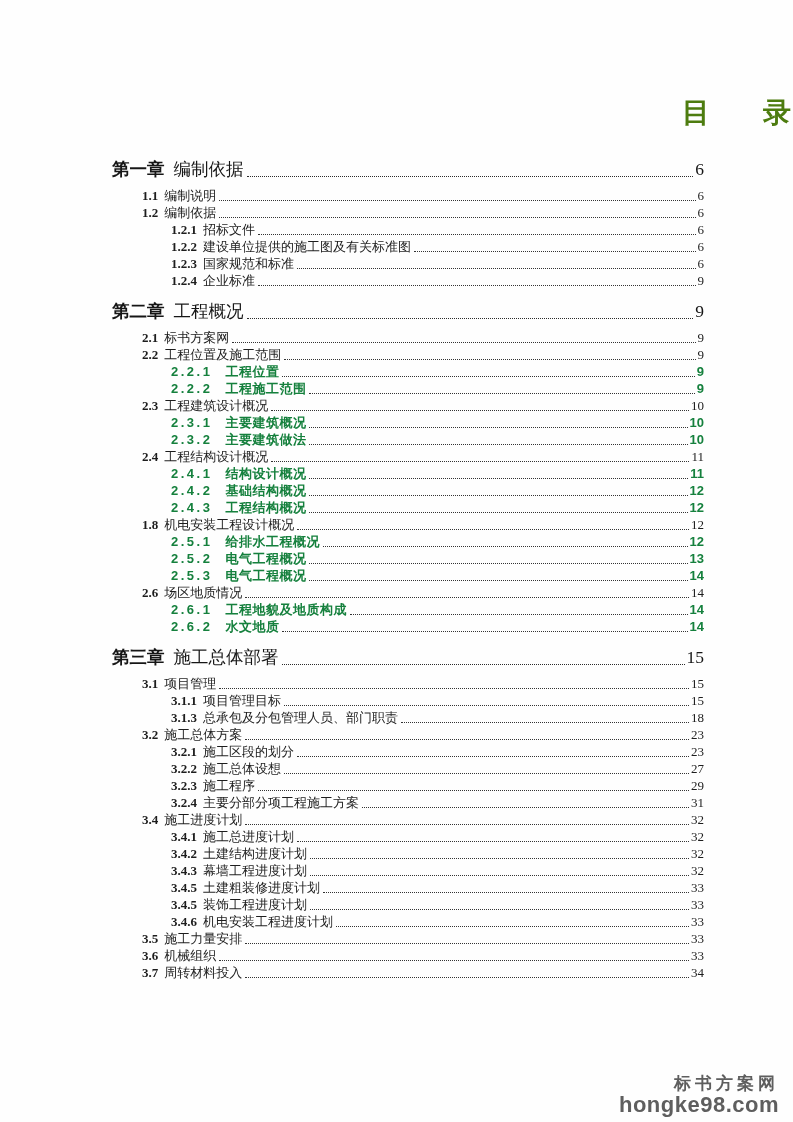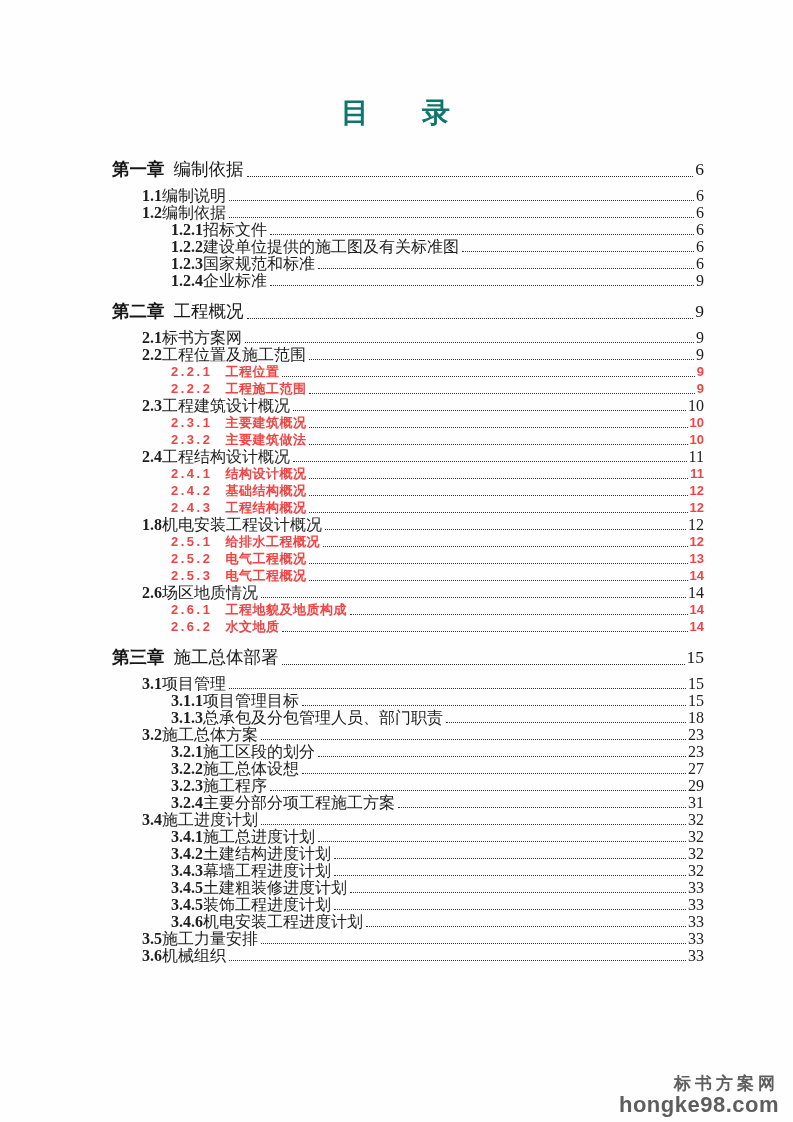--- a/index.html
+++ b/index.html
@@ -3,33 +3,33 @@
 <meta charset="utf-8">
 <style>
   html,body { margin:0; padding:0; }
   body {
     width:793px; height:1122px; background:#fefefe; position:relative;
     font-family:"Liberation Serif","DejaVu Serif",serif; color:#1d1d1d;
     overflow:hidden;
   }
   .page { position:absolute; inset:0; }
   .doc-title {
-    margin:94px 0 0 0; text-align:center;
-    font-size:28px; font-weight:bold; color:#0f766e;
+    margin:94px 0 0 0; text-align:right;
+    font-size:28px; font-weight:bold; color:#4d7c0f;
     word-spacing:42px; letter-spacing:2px;
   }
   .toc { margin:25px 0 0 112px; width:592px; }
-  .row { display:flex; align-items:flex-end; height:17px; font-size:16px; line-height:16px; }
+  .row { display:flex; align-items:flex-end; height:17px; font-size:13px; line-height:16px; }
   .row.lvl1 { height:24px; font-size:17.5px; line-height:23px; margin:10px 0 6px 0; color:#161616; }
   .row.lvl2 { padding-left:30px; }
   .row.lvl3 { padding-left:59px;align-items:flex-end; }
   .num { white-space:pre;font-weight:bold; }
-  .label { white-space:pre; }
+  .label { margin-left:6px; white-space:pre; }
   .lvl1 .label { margin-left:9px; }
-  .row.bold { font-family:"Liberation Sans","DejaVu Sans",sans-serif; font-weight:bold; font-size:13px; color:#ef4444; }
+  .row.bold { font-family:"Liberation Sans","DejaVu Sans",sans-serif; font-weight:bold; font-size:13px; color:#15803d; }
   .row.bold .num { letter-spacing:2.5px; }
   .row.bold .label { margin-left:13px; letter-spacing:0.5px; }
   .dots { flex:1 1 auto; min-width:10px; border-bottom:1.7px dotted #333; margin:0 2px 3px 3px; }
   .lvl1 .dots { margin-bottom:4px; border-bottom-color:#2b2b2b; }
   .pg { white-space:pre; }
   .watermark {
     position:absolute; right:14px; top:1058px; text-align:right;
     color:#5e5e5e; font-family:"Liberation Sans","DejaVu Sans",sans-serif;
     font-weight:bold; line-height:1.12;
   }
@@ -300,19 +300,25 @@
     <span class="label">施工力量安排</span>
     <span class="dots"></span>
     <span class="pg">33</span>
   </div>
       <div class="row lvl2">
     <span class="num">3.6</span>
     <span class="label">机械组织</span>
     <span class="dots"></span>
     <span class="pg">33</span>
   </div>
+      <div class="row lvl2">
+    <span class="num">3.7</span>
+    <span class="label">周转材料投入</span>
+    <span class="dots"></span>
+    <span class="pg">34</span>
+  </div>
     </div>
 
   <div class="watermark">
     <div class="wm-name">标书方案网</div>
     <div class="wm-domain">hongke98.com</div>
   </div>
 </div>
 
 </body></html>

